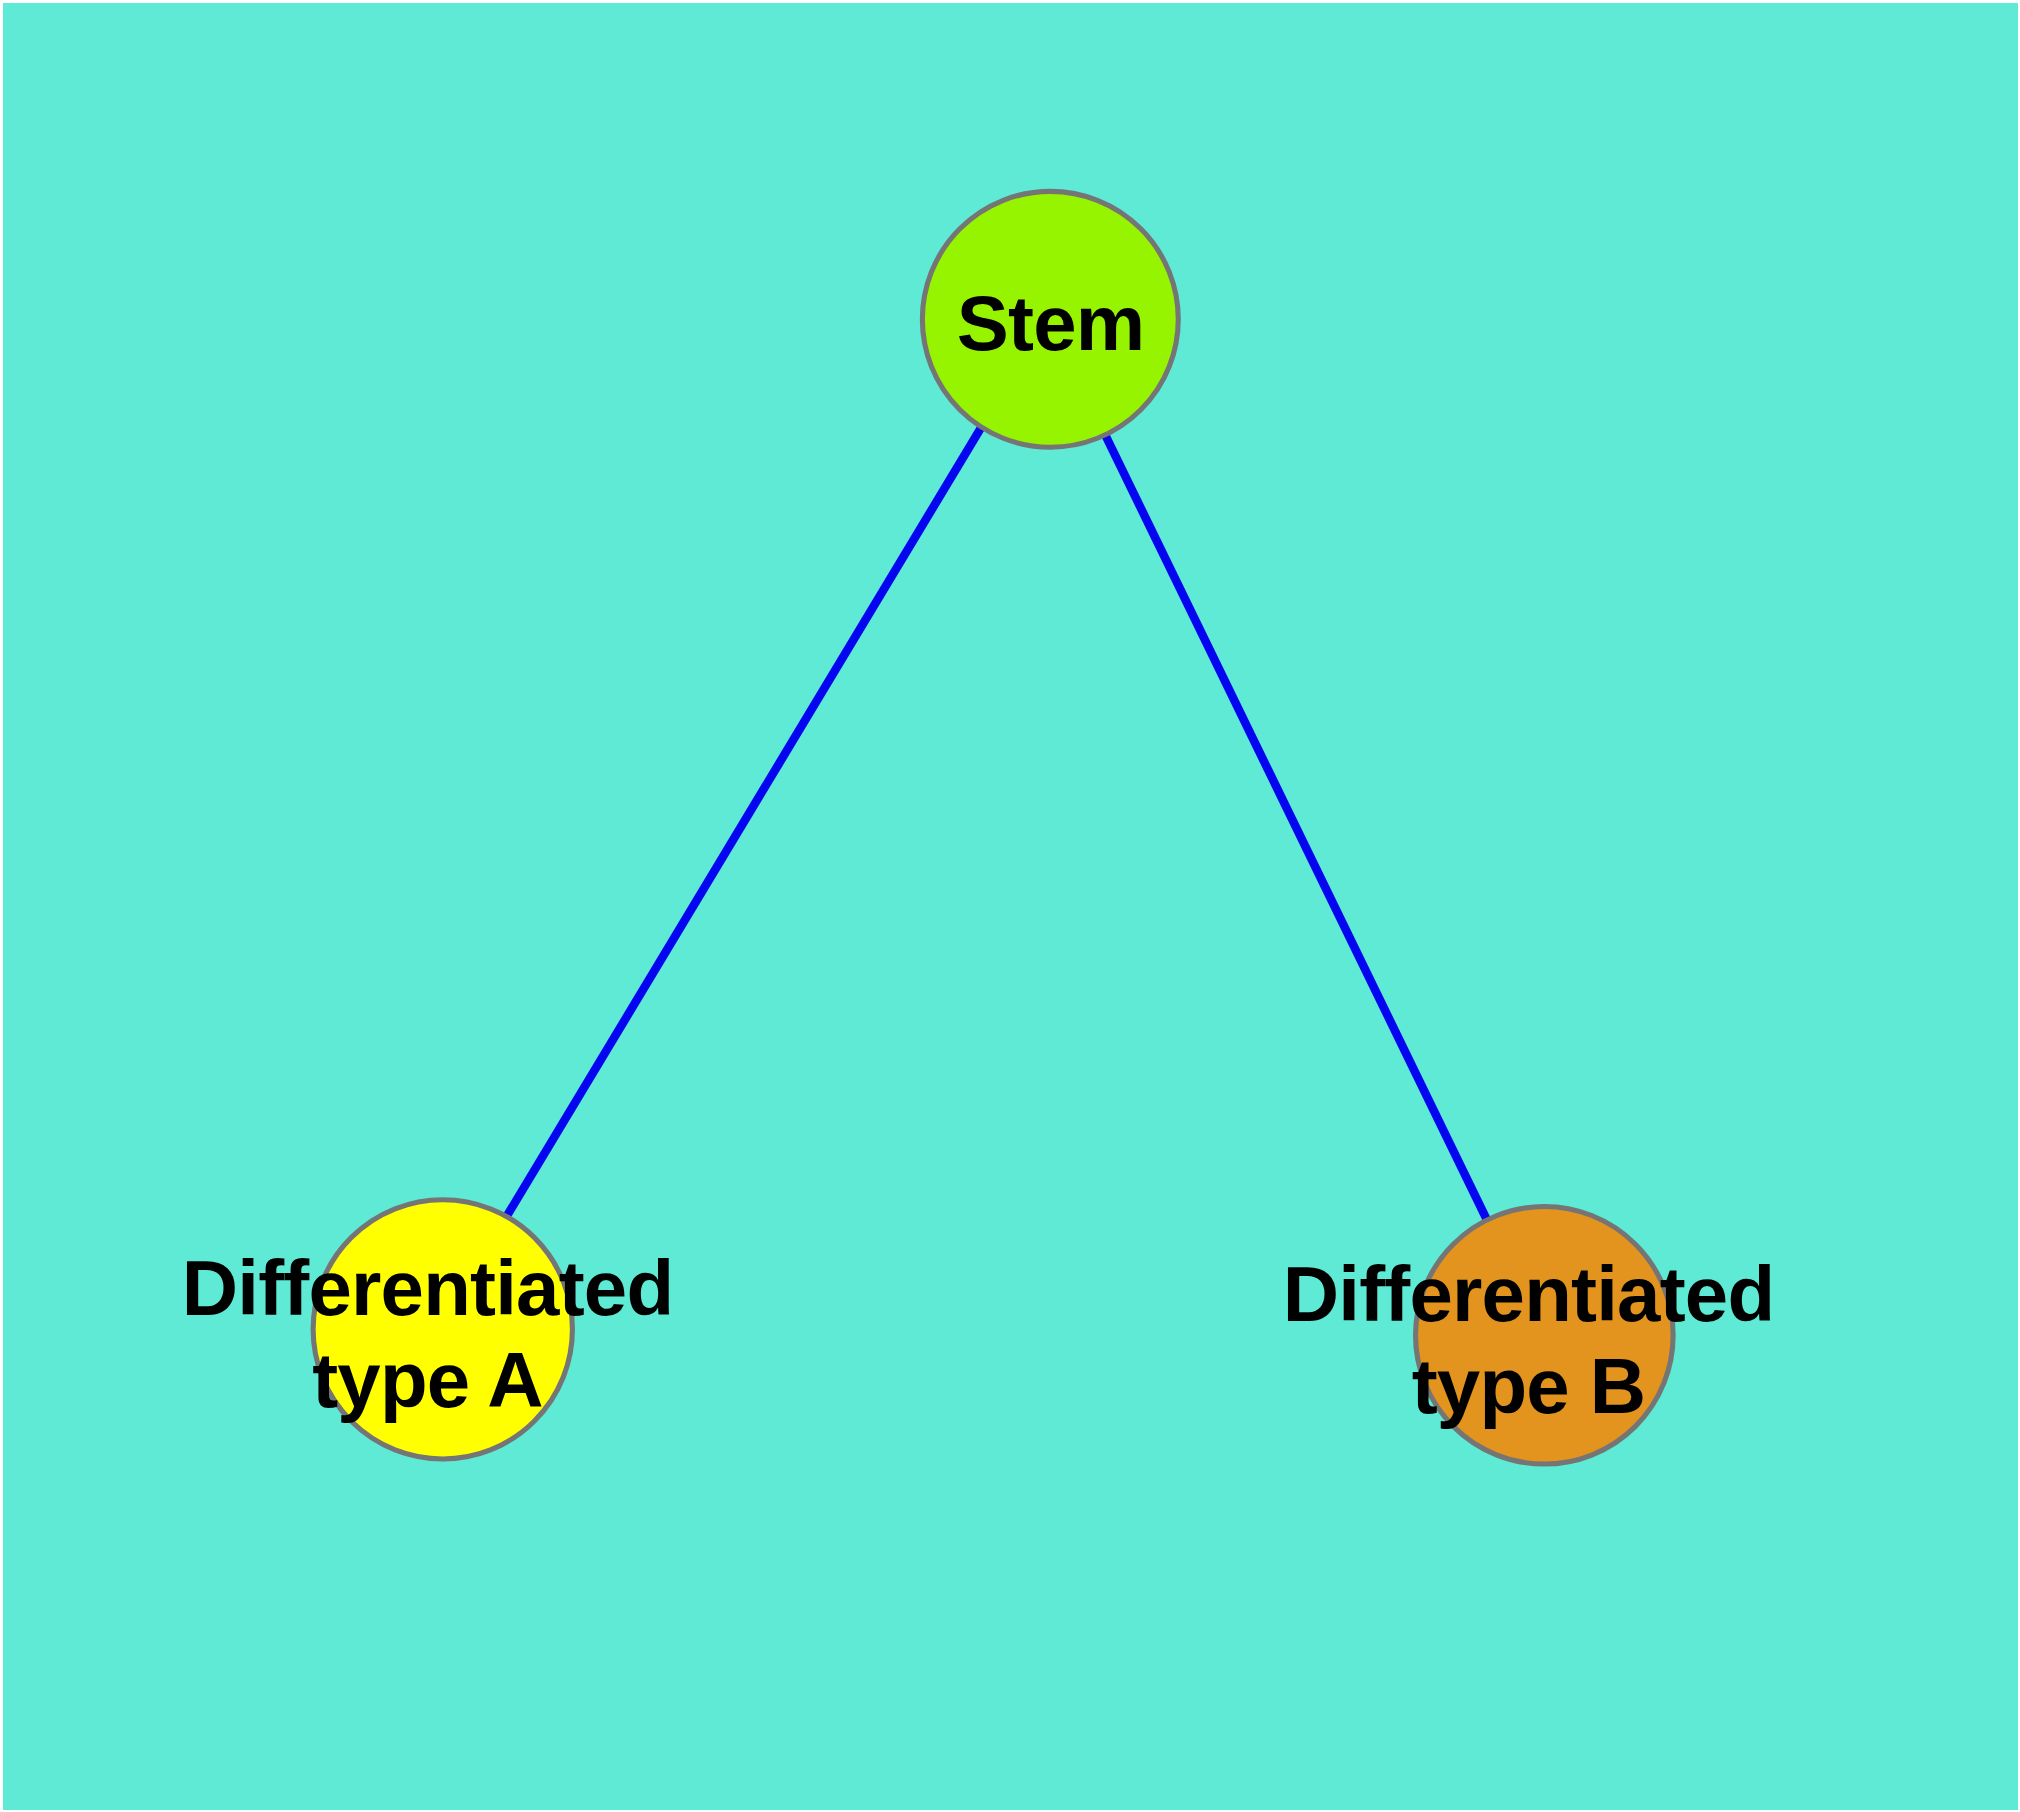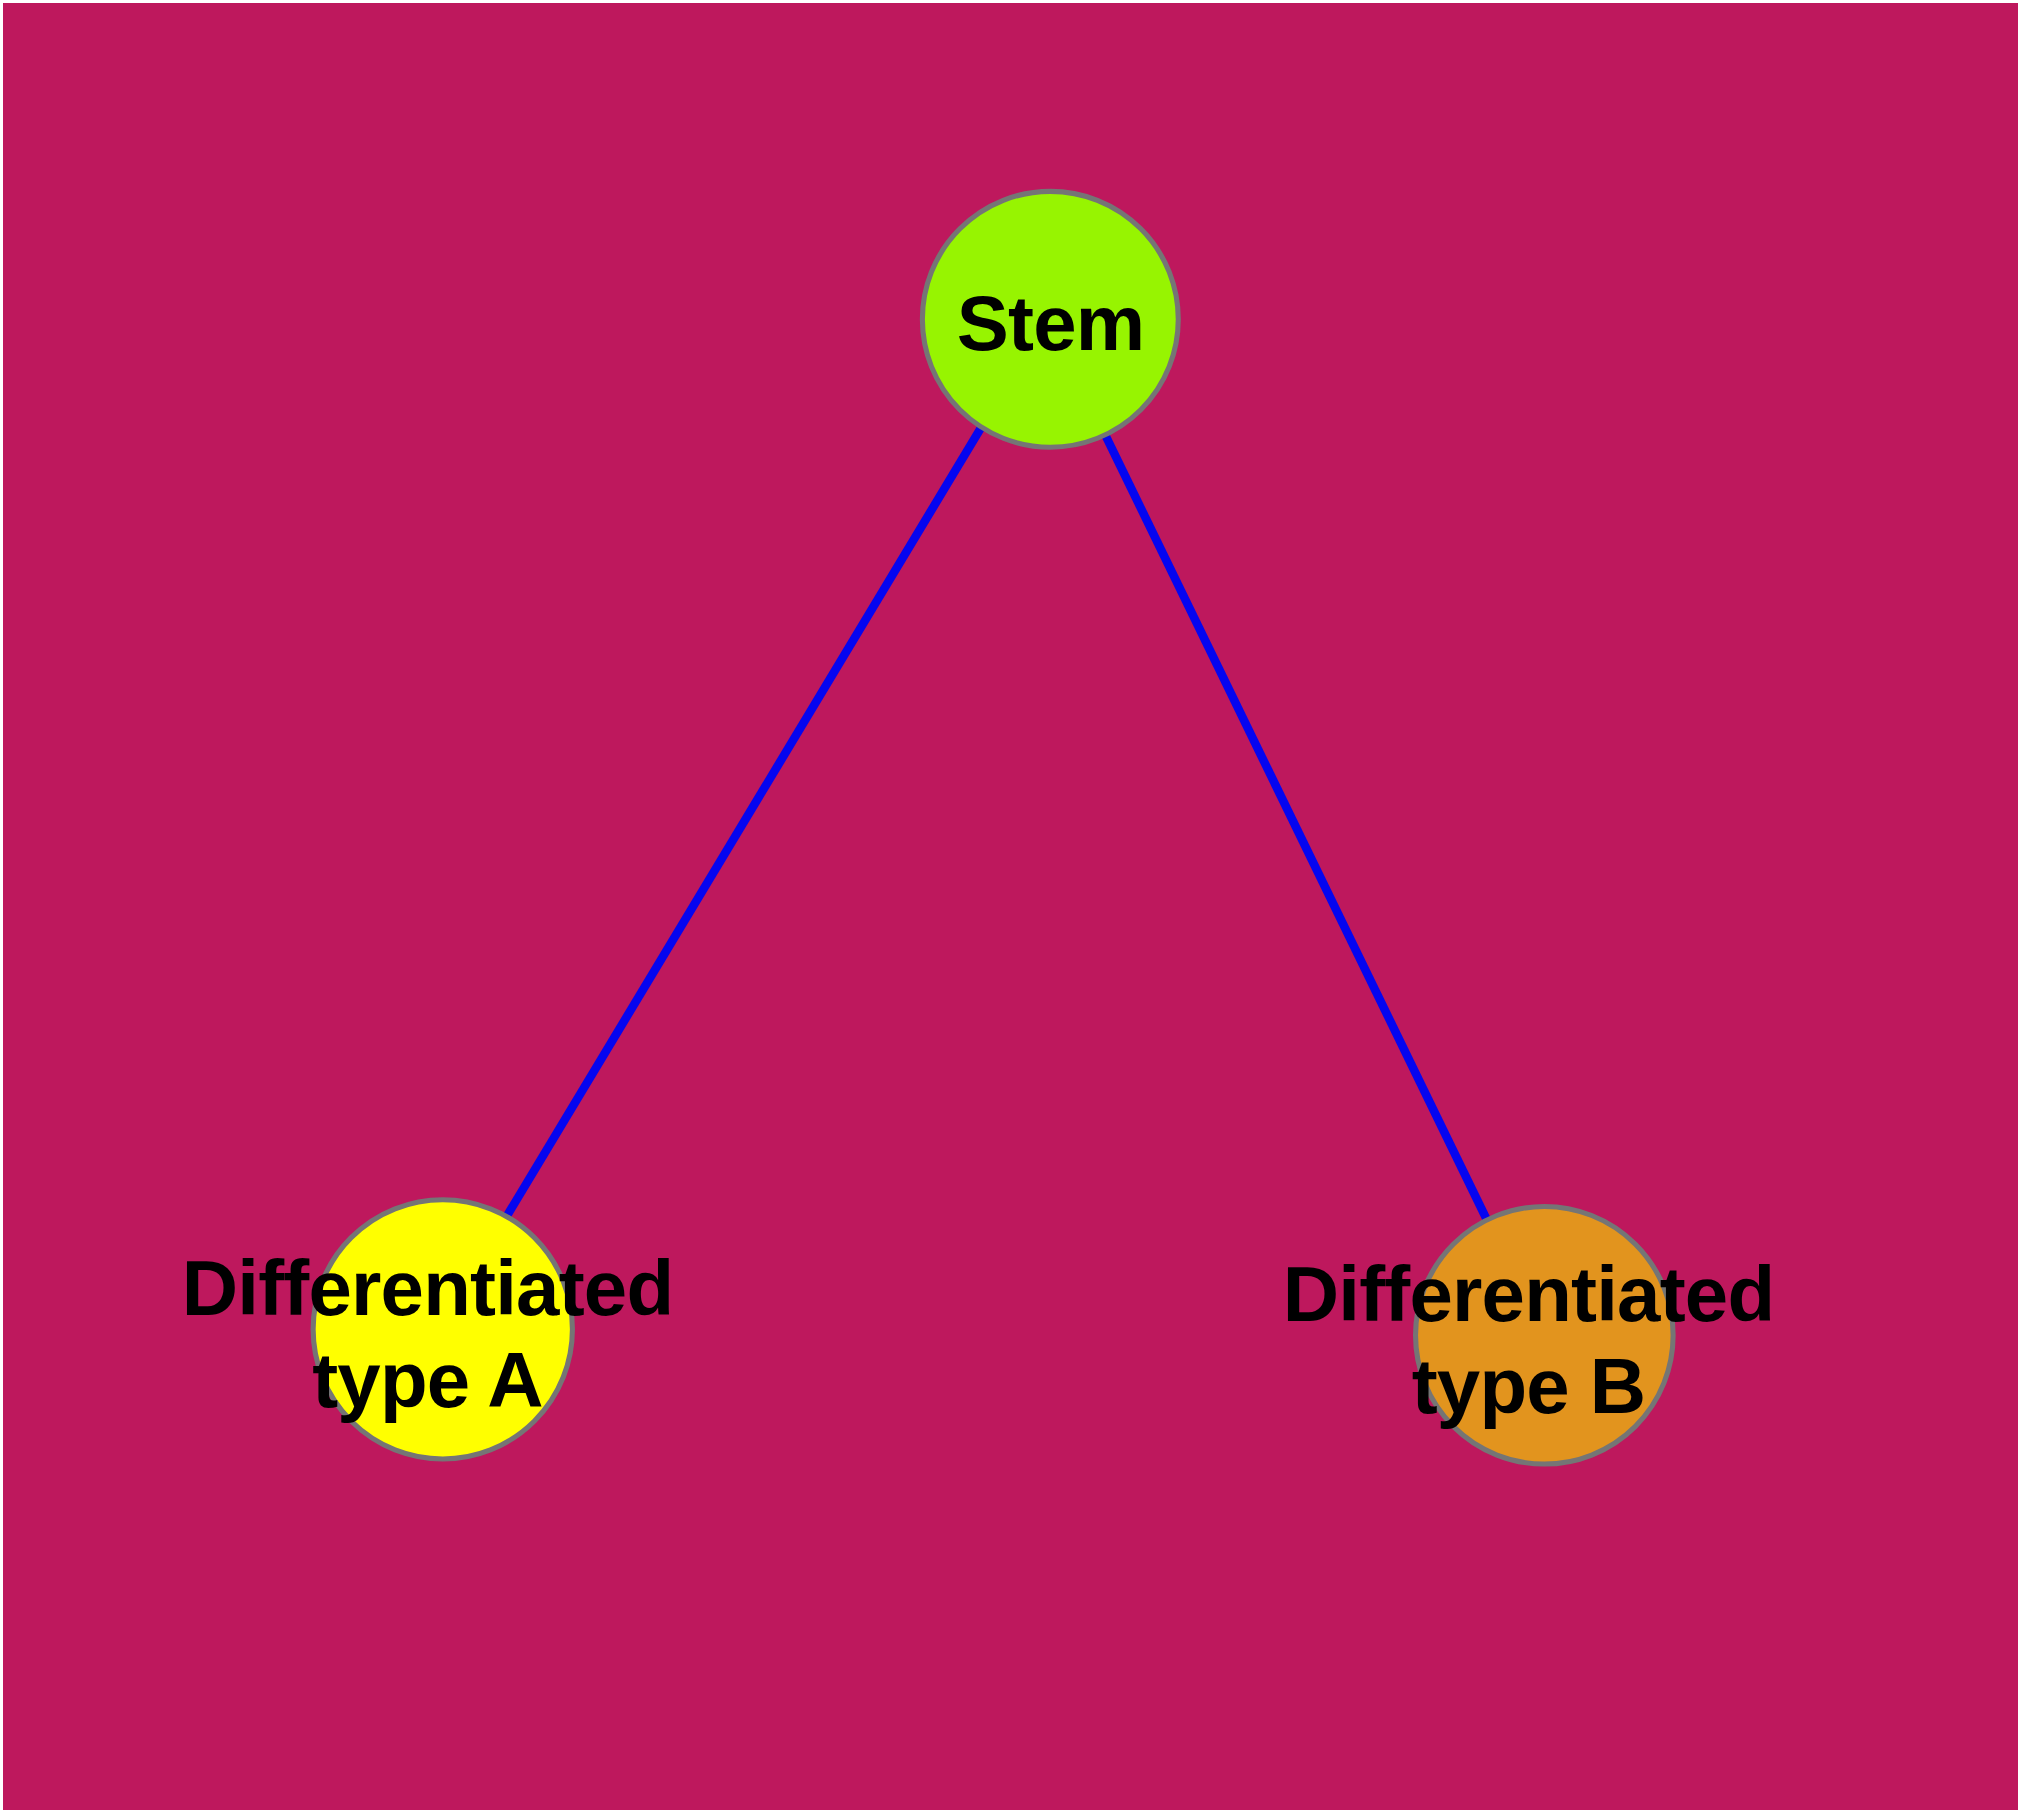--- a/index.html
+++ b/index.html
@@ -10,21 +10,21 @@
     background: #ffffff;
     font-family: "Liberation Sans", sans-serif;
     overflow: hidden;
   }
   .canvas {
     position: absolute;
     left: 2.5px;
     top: 2.5px;
     width: 2015px;
     height: 1807px;
-    background: #be185d;
+    background: #5eead4;
   }
   .graph-svg {
     position: absolute;
     left: 0;
     top: 0;
     width: 100%;
     height: 100%;
   }
   .node-label {
     position: absolute;

